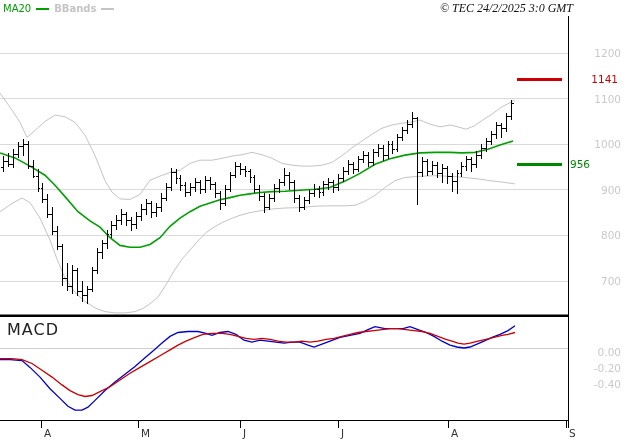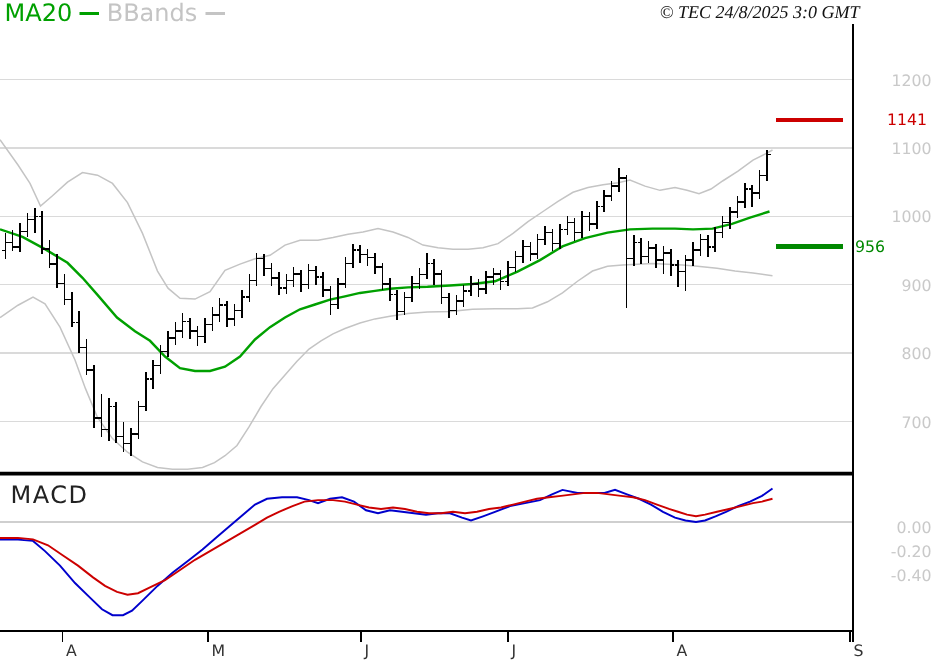--- a/index.html
+++ b/index.html
@@ -1,21 +1,21 @@
 <!DOCTYPE html>
 <html><head>
 <meta charset="utf-8">
 <style>
   html,body{margin:0;padding:0;background:#fff;}
   .chart-root{position:relative;width:627px;height:440px;background:#ffffff;
     font-family:"DejaVu Sans",sans-serif;overflow:hidden;}
   .legend{position:absolute;top:3px;left:3px;display:flex;align-items:center;gap:5px;
-    font-size:16px;line-height:12px;}
+    font-size:10px;line-height:12px;}
   .legend .lbl-ma20{color:#00a000;}
-  .legend .lbl-bb{color:#c4c4c4;}
+  .legend .lbl-bb{color:#c4c4c4;font-weight:bold;}
   .swatch{display:inline-block;width:13px;height:2px;}
   .swatch-ma20{background:#00a000;}
   .swatch-bb{background:#c4c4c4;}
   .copyright{position:absolute;top:1px;right:54px;font-family:"Liberation Serif",serif;
     font-style:italic;font-size:12px;color:#111;}
   .macd-title{position:absolute;top:320px;left:7px;font-size:16px;color:#222;letter-spacing:1px;}
   svg{position:absolute;top:0;left:0;}
 </style>
 </head>
 <body>
@@ -376,16 +376,16 @@
       <text x="569" y="437" font-size="10.5" fill="#333333">S</text>
     </svg>
 
   <div class="legend">
     <span class="lbl-ma20">MA20</span>
     <span class="swatch swatch-ma20"></span>
     <span class="lbl-bb">BBands</span>
     <span class="swatch swatch-bb"></span>
   </div>
 
-  <div class="copyright">© TEC 24/8/2025 3:0 GMT</div>
+  <div class="copyright">© TEC 24/2/2025 3:0 GMT</div>
 
   <div class="macd-title">MACD</div>
 </div>
 
 </body></html>

